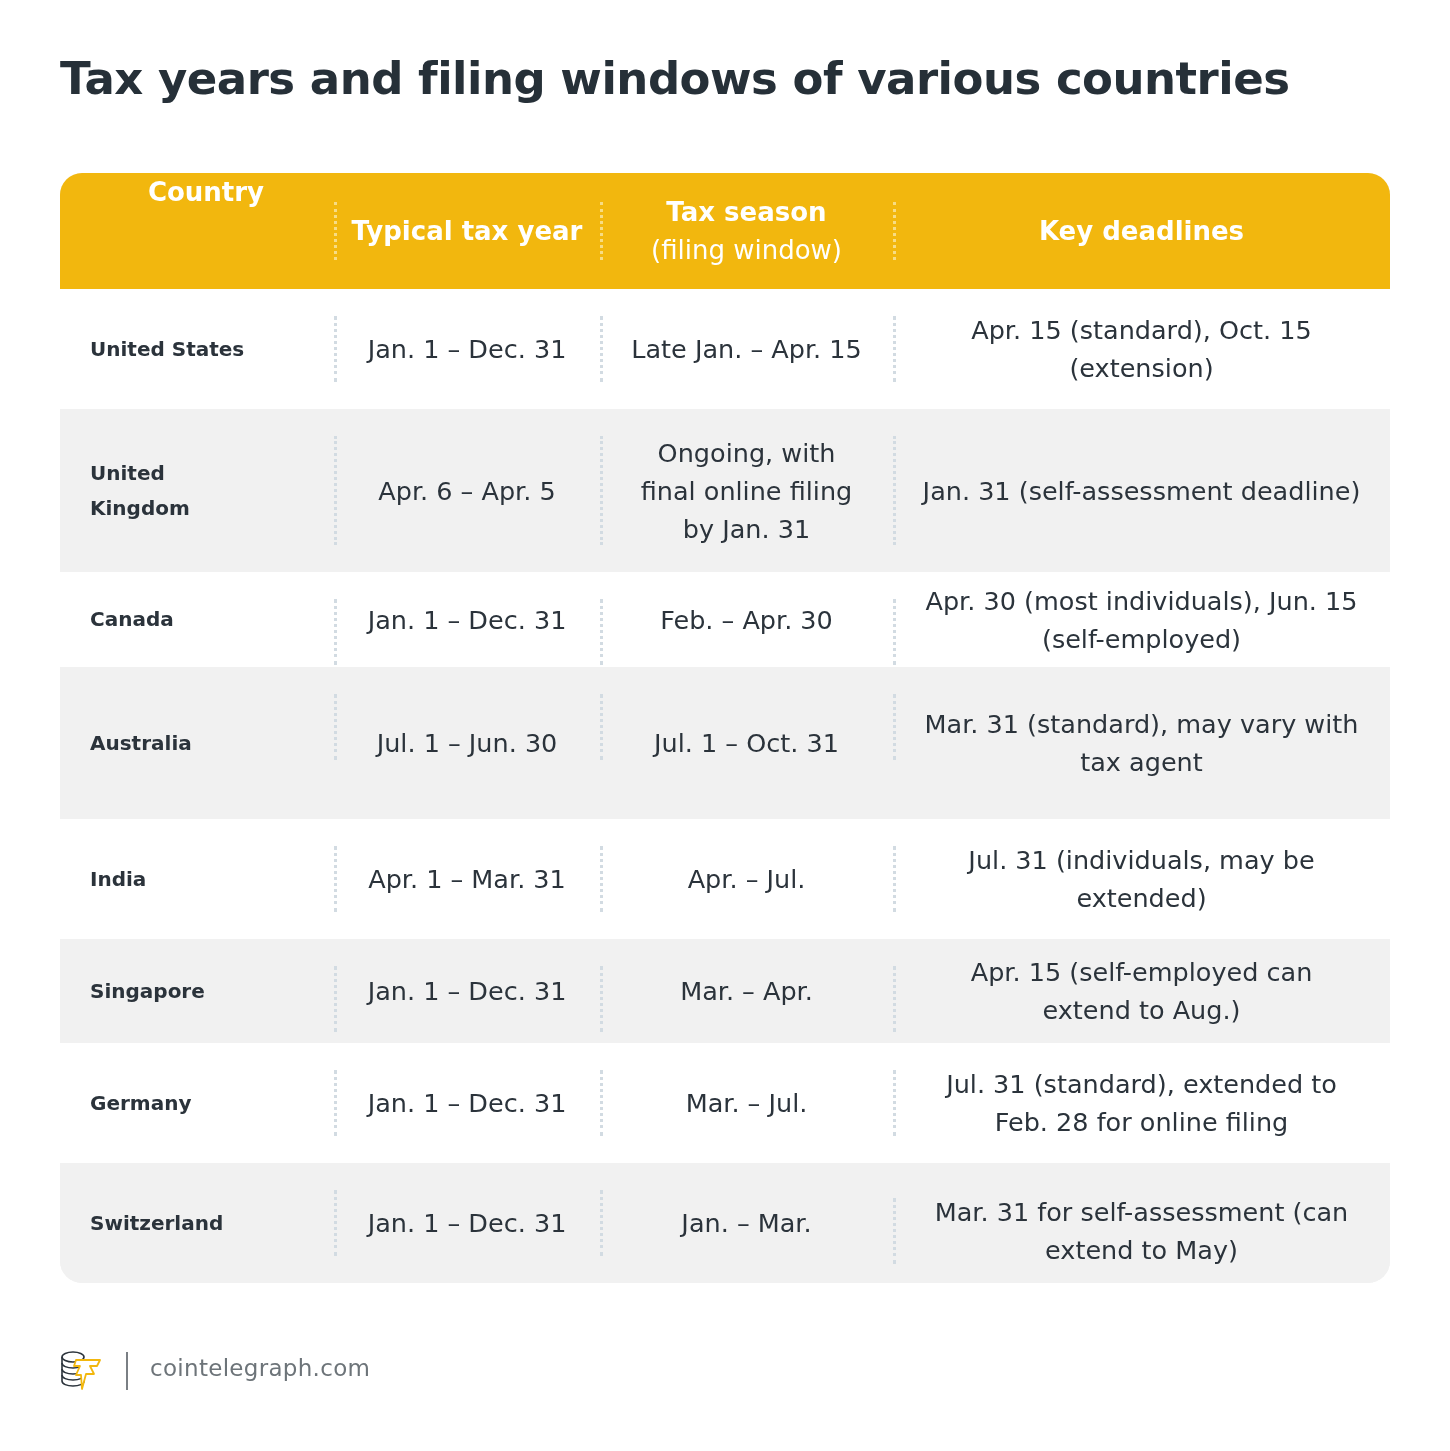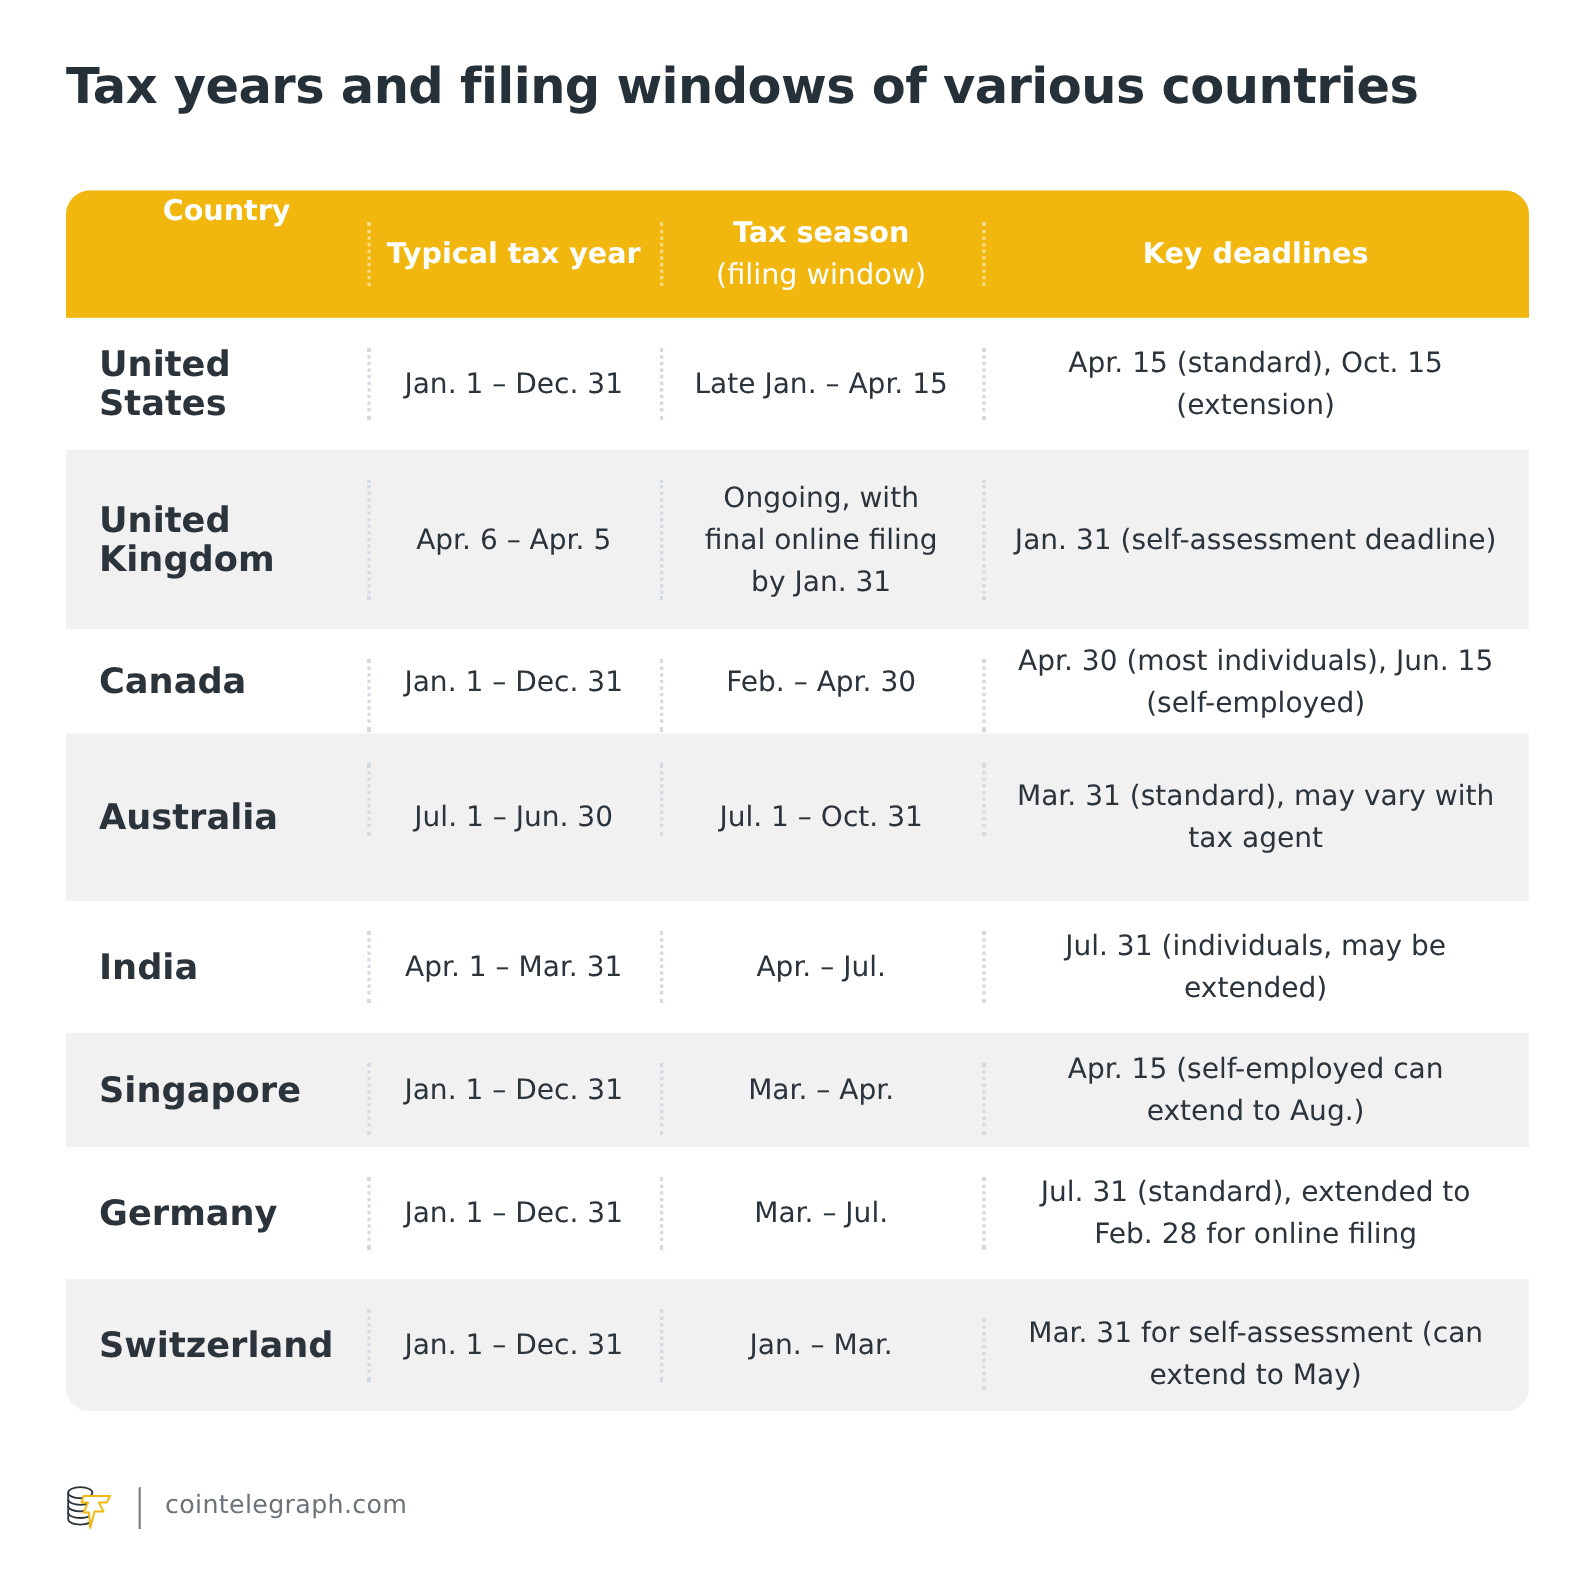--- a/index.html
+++ b/index.html
@@ -53,21 +53,21 @@
       font-size: 25.5px;
       line-height: 38px;
       padding: 0 12px;
       color: #2b333b;
     }
     .cell.country {
       justify-content: flex-start;
       text-align: left;
       padding-left: 30px;
       font-weight: bold;
-      font-size: 32px;
+      font-size: 20px;
       line-height: 35px;
     }
     .header .cell {
       color: #ffffff;
       font-weight: bold;
       font-size: 26px;
       line-height: 38px;
       flex-direction: column;
     }
     .header .cell .sub { font-weight: normal; }

